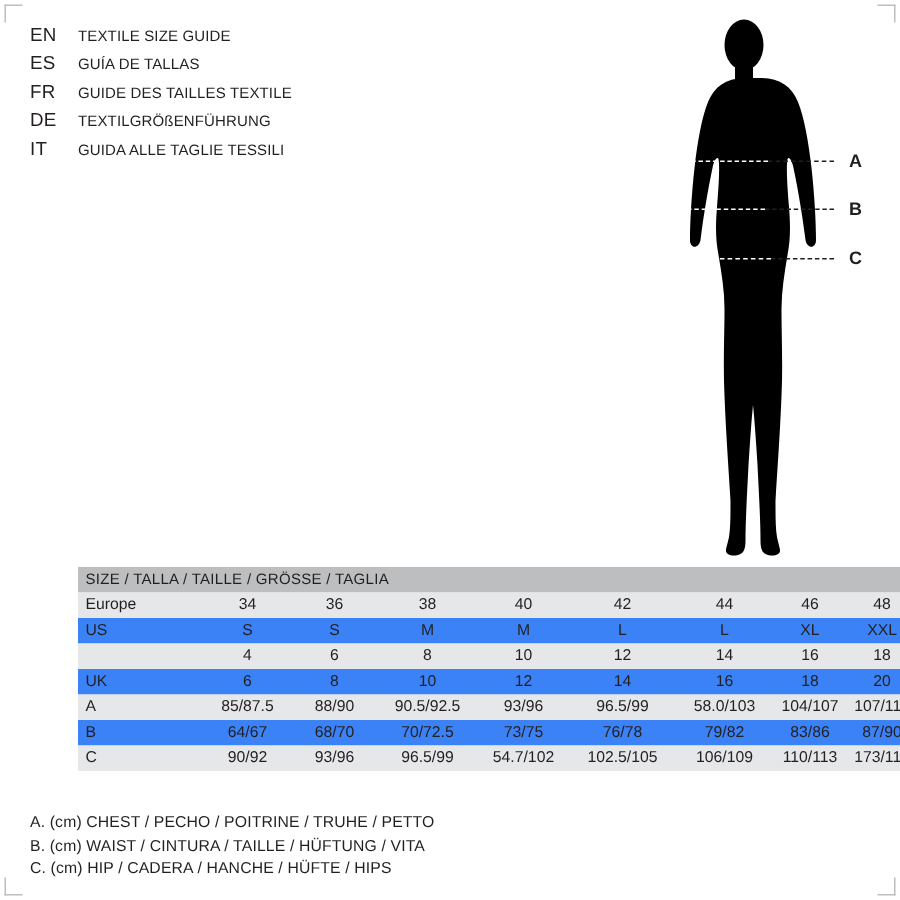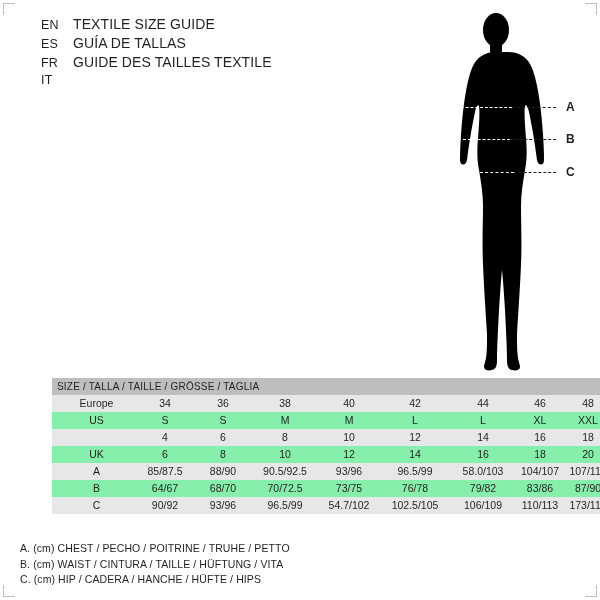--- a/index.html
+++ b/index.html
@@ -25,30 +25,29 @@
   .lang-block {
     position: absolute;
     left: 20px;
     top: 16px;
     width: 380px;
   }
   .lang-row {
     display: flex;
     align-items: baseline;
     height: 19px;
-    margin-left: 21px;
   }
   .lang-code {
     width: 32px;
     font-size: 12.5px;
     letter-spacing: .2px;
     color: #231f20;
   }
   .lang-text {
-    font-size: 14px;
+    font-size: 10px;
     letter-spacing: .1px;
     color: #231f20;
   }
 
   
   .figure-wrap {
     position: absolute;
     left: 400px;
     top: 8px;
     width: 200px;
@@ -100,37 +99,37 @@
     font-size: 10.5px;
     color: #231f20;
   }
   table.size-table td {
     padding: 0;
     height: 17px;
     line-height: 17px;
     text-align: center;
   }
   table.size-table td.rowhead {
-    text-align: center;
+    text-align: left;
     padding-left: 5px;
   }
   tr.header-row td {
     background: #bcbec0;
     font-size: 10px;
     font-weight: normal;
     letter-spacing: .2px;
     text-align: left;
     padding-left: 5px;
     height: 17px;
   }
   tr.shade td {
     background: #e6e7e8;
   }
   tr.plain td {
-    background: #86efac;
+    background: #3b82f6;
   }
 
   
   .notes {
     position: absolute;
     left: 20px;
     top: 541px;
     width: 500px;
   }
   .note-row {
@@ -171,21 +170,26 @@
     </div>
     <div class="lang-row">
       <span class="lang-code">ES</span>
       <span class="lang-text">GUÍA DE TALLAS</span>
     </div>
     <div class="lang-row">
       <span class="lang-code">FR</span>
       <span class="lang-text">GUIDE DES TAILLES TEXTILE</span>
     </div>
     <div class="lang-row">
+      <span class="lang-code">DE</span>
+      <span class="lang-text">TEXTILGRÖßENFÜHRUNG</span>
+    </div>
+    <div class="lang-row">
       <span class="lang-code">IT</span>
+      <span class="lang-text">GUIDA ALLE TAGLIE TESSILI</span>
     </div>
   </div>
 
   <div class="figure-wrap">
     <svg class="figure-svg" width="120" height="368" viewBox="0 0 120 368">
       <g fill="#000000">
 
         <ellipse cx="60" cy="22" rx="13" ry="17"></ellipse>
 
         <rect x="54" y="36" width="12" height="12"></rect>

